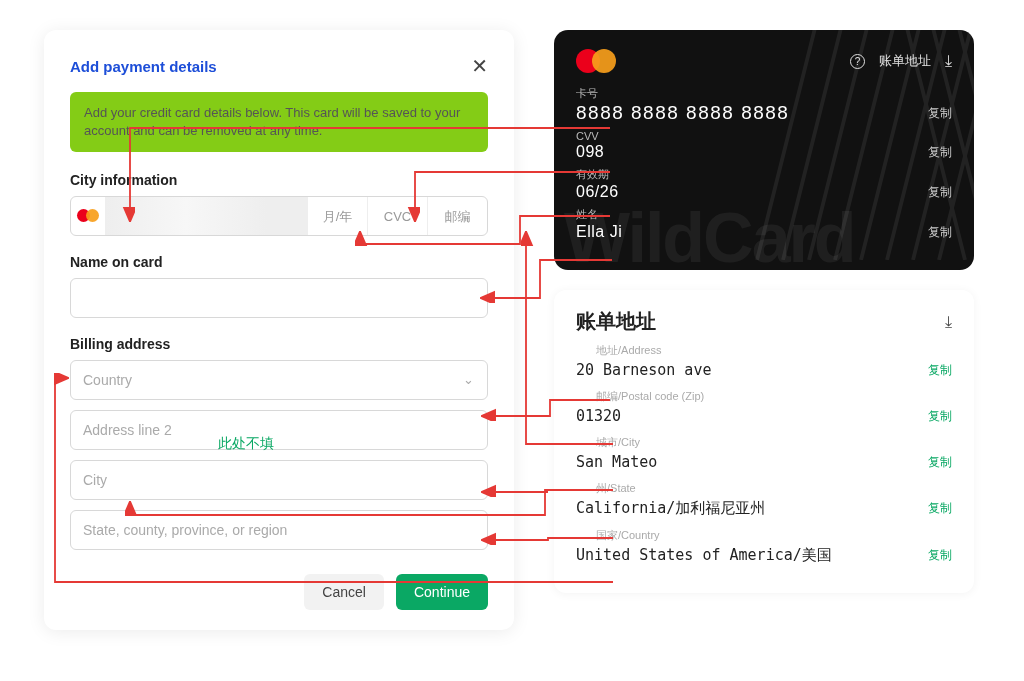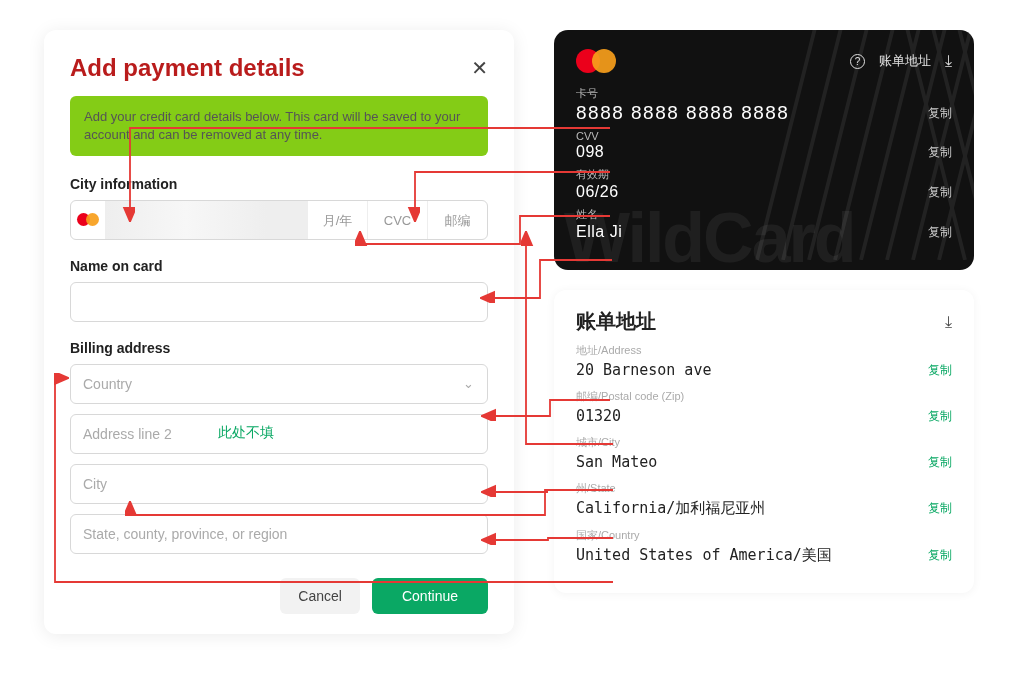--- a/index.html
+++ b/index.html
@@ -1,41 +1,41 @@
 <!DOCTYPE html>
 <html><head>
 <meta charset="utf-8">
 <style>
 * { box-sizing: border-box; margin: 0; padding: 0; }
 body { font-family: -apple-system, BlinkMacSystemFont, "Segoe UI", Helvetica, Arial, sans-serif; background: #fff; width: 1024px; height: 681px; position: relative; overflow: hidden; }
 .container { display: flex; gap: 40px; padding: 30px 44px; }
 .left-panel { width: 470px; background: #fff; border-radius: 12px; box-shadow: 0 2px 18px rgba(0,0,0,0.08); padding: 24px 26px 20px; position: relative; }
 .modal-header { display: flex; justify-content: space-between; align-items: center; margin-bottom: 14px; }
-.modal-title { font-size: 24px; font-weight: 700; color: #b91c1c; }
+.modal-title { font-size: 15px; font-weight: 700; color: #1d4ed8; }
 .close-x { font-size: 20px; color: #444; cursor: pointer; font-weight: 400; }
 .info-box { background: #84cc16; border-radius: 6px; padding: 12px 14px; font-size: 13px; color: #555; line-height: 1.4; margin-bottom: 20px; }
 .section-label { font-size: 14px; font-weight: 600; color: #222; margin-bottom: 8px; }
 .card-row { display: flex; border: 1px solid #d8d8d8; border-radius: 6px; height: 40px; align-items: center; margin-bottom: 18px; overflow: hidden; }
 .card-icon-slot { width: 34px; display: flex; align-items: center; justify-content: center; }
 .mc-icon-small { position: relative; width: 22px; height: 14px; }
 .mc-icon-small .c1 { position: absolute; width: 13px; height: 13px; border-radius: 50%; background: #eb001b; top: 0; left: 0; }
 .mc-icon-small .c2 { position: absolute; width: 13px; height: 13px; border-radius: 50%; background: #f79e1b; top: 0; right: 0; opacity: 0.92; }
 .card-num { flex: 1; height: 100%; border: none; padding: 0 6px; font-size: 13px; color: #aaa; background: linear-gradient(90deg,#eee 0,#f7f7f7 40%,#eee 80%); filter: blur(0.4px); }
 .card-sub { width: 60px; text-align: center; font-size: 13px; color: #999; border-left: 1px solid #eee; height: 100%; line-height: 40px; }
 .full-input { width: 100%; border: 1px solid #d8d8d8; border-radius: 6px; height: 40px; padding: 2px 12px; font-size: 14px; color: #737373; margin-bottom: 18px; }
 .full-input::placeholder { color: #aaa; }
 .select-row { position: relative; }
 .chev { position: absolute; right: 14px; top: 12px; color: #aaa; font-size: 13px; }
 .two-col { display: flex; gap: 14px; }
 .two-col .full-input { flex: 1; }
 .addr2-row { position: relative; }
-.hint-text { position: absolute; left: 148px; top: 10px; color: #0aa864; font-size: 14px; font-weight: 500; }
+.hint-text { position: absolute; left: 148px; top: 25px; color: #0aa864; font-size: 14px; font-weight: 500; }
 .btn-row { display: flex; justify-content: flex-end; gap: 12px; margin-top: 6px; }
 .btn-cancel { background: #f2f2f2; color: #444; border: none; border-radius: 6px; padding: 10px 18px; font-size: 14px; cursor: pointer; }
-.btn-continue { background: #0aa864; color: #fff; border: none; border-radius: 6px; padding: 10px 30px; font-size: 14px; cursor: pointer; }
+.btn-continue { background: #0aa864; color: #fff; border: none; border-radius: 6px; padding: 10px 18px; font-size: 14px; cursor: pointer; }
 
 .right-panel { width: 420px; display: flex; flex-direction: column; gap: 20px; }
 .card-visual { background: #111; border-radius: 14px; padding: 18px 22px 16px; color: #fff; position: relative; overflow: hidden; height: 240px; }
 .card-bg-pattern { position: absolute; right: -30px; top: -30px; width: 260px; height: 260px; opacity: 0.35; }
 .card-top { display: flex; justify-content: space-between; align-items: center; margin-bottom: 12px; position: relative; z-index: 2; }
 .mc-big { position: relative; width: 40px; height: 26px; }
 .mc-big .c1 { position: absolute; width: 24px; height: 24px; border-radius: 50%; background: #eb001b; top: 1px; left: 0; }
 .mc-big .c2 { position: absolute; width: 24px; height: 24px; border-radius: 50%; background: #f79e1b; top: 1px; right: 0; opacity: 0.92; }
 .card-top-right { display: flex; align-items: center; gap: 14px; color: #e0e0e0; font-size: 13px; }
 .q-icon { width: 15px; height: 15px; border: 1.5px solid #e0e0e0; border-radius: 50%; display: inline-flex; align-items: center; justify-content: center; font-size: 10px; }
@@ -45,21 +45,21 @@
 .card-field-row { display: flex; justify-content: space-between; align-items: center; }
 .card-field-value { font-size: 16px; color: #fff; letter-spacing: 0.5px; }
 .card-field-value.big { font-size: 19px; letter-spacing: 1.5px; }
 .copy-link { font-size: 12px; color: #ccc; cursor: pointer; }
 .watermark { position: absolute; left: 10px; bottom: -8px; font-size: 70px; font-weight: 600; color: rgba(255,255,255,0.06); letter-spacing: -2px; z-index: 1; white-space: nowrap; }
 
 .addr-panel { background: #fff; border-radius: 12px; box-shadow: 0 1px 10px rgba(0,0,0,0.05); padding: 18px 22px; }
 .addr-header { display: flex; justify-content: space-between; align-items: center; margin-bottom: 8px; }
 .addr-title { font-size: 20px; font-weight: 700; color: #222; }
 .addr-field { margin-bottom: 10px; }
-.addr-label { font-size: 11px; color: #aaa; margin-bottom: 3px; }
+.addr-label { font-size: 11px; color: #aaa; margin-bottom: 3px; margin-left: 20px; }
 .addr-row { display: flex; justify-content: space-between; align-items: center; }
 .addr-value { font-size: 15px; color: #222; font-family: "SF Mono", Consolas, monospace; }
 .copy-green { font-size: 12px; color: #0aa864; cursor: pointer; }
 
 input::placeholder { color: #aaa; }
 .no-mb { margin-bottom: 10px; }
 
 svg.arrows { position: absolute; top: 0; left: 0; width: 1024px; height: 681px; pointer-events: none; z-index: 10; }
 svg.arrows path, svg.arrows line { stroke: #e53935; stroke-width: 1.8; fill: none; }
 svg.arrows .head { fill: #e53935; }

